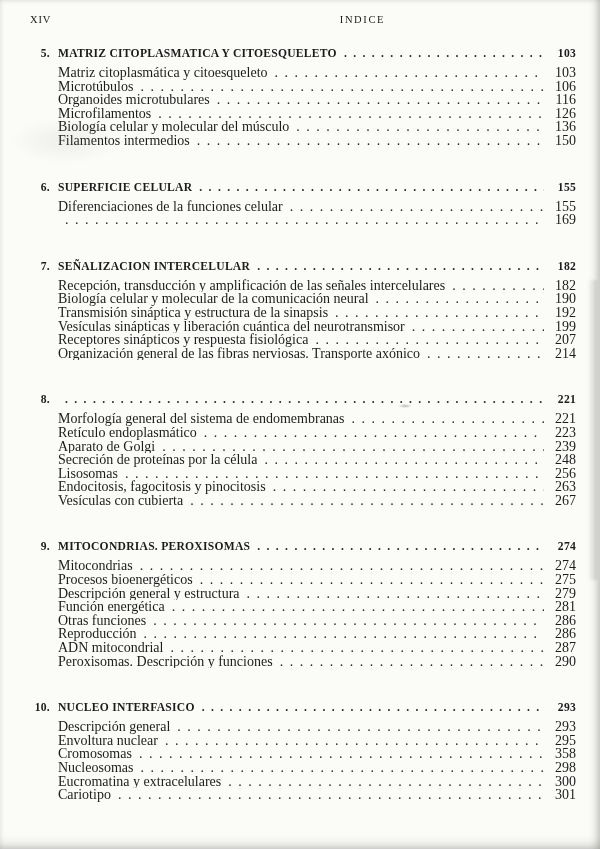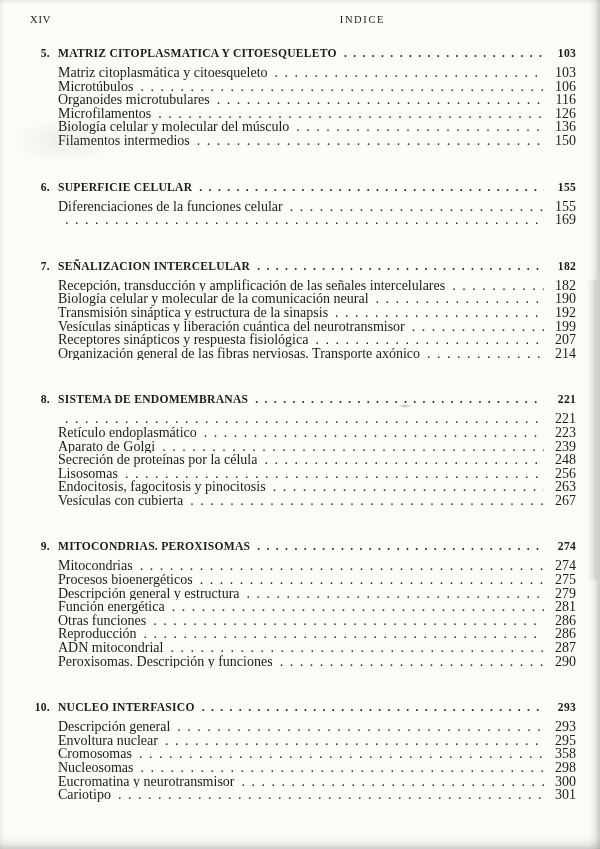--- a/index.html
+++ b/index.html
@@ -158,26 +158,26 @@
         <div class="row">
           <span class="num"></span>
           <span class="label">Organización general de las fibras nerviosas. Transporte axónico</span>
           <span class="dots">. . . . . . . . . . . . . . . . . . . . . . . . . . . . . . . . . . . . . . . . . . . . . . . . . . . . . . . . . . . . . . . . . . . . . . . . . . . . . . . . . . . . . . . . . .</span>
           <span class="pg">214</span>
         </div>
       </div>
       <div class="sec">
         <div class="row head">
           <span class="num">8.</span>
-          <span class="label">SISTEMA DE ENDOMEMBRANAS</span>
           <span class="dots">. . . . . . . . . . . . . . . . . . . . . . . . . . . . . . . . . . . . . . . . . . . . . . . . . . . . . . . . . . . . . . . . . . . . . . . . . . . . . . . . . . . . . . . . . .</span>
           <span class="pg">221</span>
         </div>
         <div class="row">
           <span class="num"></span>
+          <span class="label">Morfología general del sistema de endomembranas</span>
           <span class="dots">. . . . . . . . . . . . . . . . . . . . . . . . . . . . . . . . . . . . . . . . . . . . . . . . . . . . . . . . . . . . . . . . . . . . . . . . . . . . . . . . . . . . . . . . . .</span>
           <span class="pg">221</span>
         </div>
         <div class="row">
           <span class="num"></span>
           <span class="label">Retículo endoplasmático</span>
           <span class="dots">. . . . . . . . . . . . . . . . . . . . . . . . . . . . . . . . . . . . . . . . . . . . . . . . . . . . . . . . . . . . . . . . . . . . . . . . . . . . . . . . . . . . . . . . . .</span>
           <span class="pg">223</span>
         </div>
         <div class="row">
@@ -293,21 +293,21 @@
           <span class="pg">358</span>
         </div>
         <div class="row">
           <span class="num"></span>
           <span class="label">Nucleosomas</span>
           <span class="dots">. . . . . . . . . . . . . . . . . . . . . . . . . . . . . . . . . . . . . . . . . . . . . . . . . . . . . . . . . . . . . . . . . . . . . . . . . . . . . . . . . . . . . . . . . .</span>
           <span class="pg">298</span>
         </div>
         <div class="row">
           <span class="num"></span>
-          <span class="label">Eucromatina y neurotransmisor</span>
+          <span class="label">Eucromatina y extracelulares</span>
           <span class="dots">. . . . . . . . . . . . . . . . . . . . . . . . . . . . . . . . . . . . . . . . . . . . . . . . . . . . . . . . . . . . . . . . . . . . . . . . . . . . . . . . . . . . . . . . . .</span>
           <span class="pg">300</span>
         </div>
         <div class="row">
           <span class="num"></span>
           <span class="label">Cariotipo</span>
           <span class="dots">. . . . . . . . . . . . . . . . . . . . . . . . . . . . . . . . . . . . . . . . . . . . . . . . . . . . . . . . . . . . . . . . . . . . . . . . . . . . . . . . . . . . . . . . . .</span>
           <span class="pg">301</span>
         </div>
       </div>

